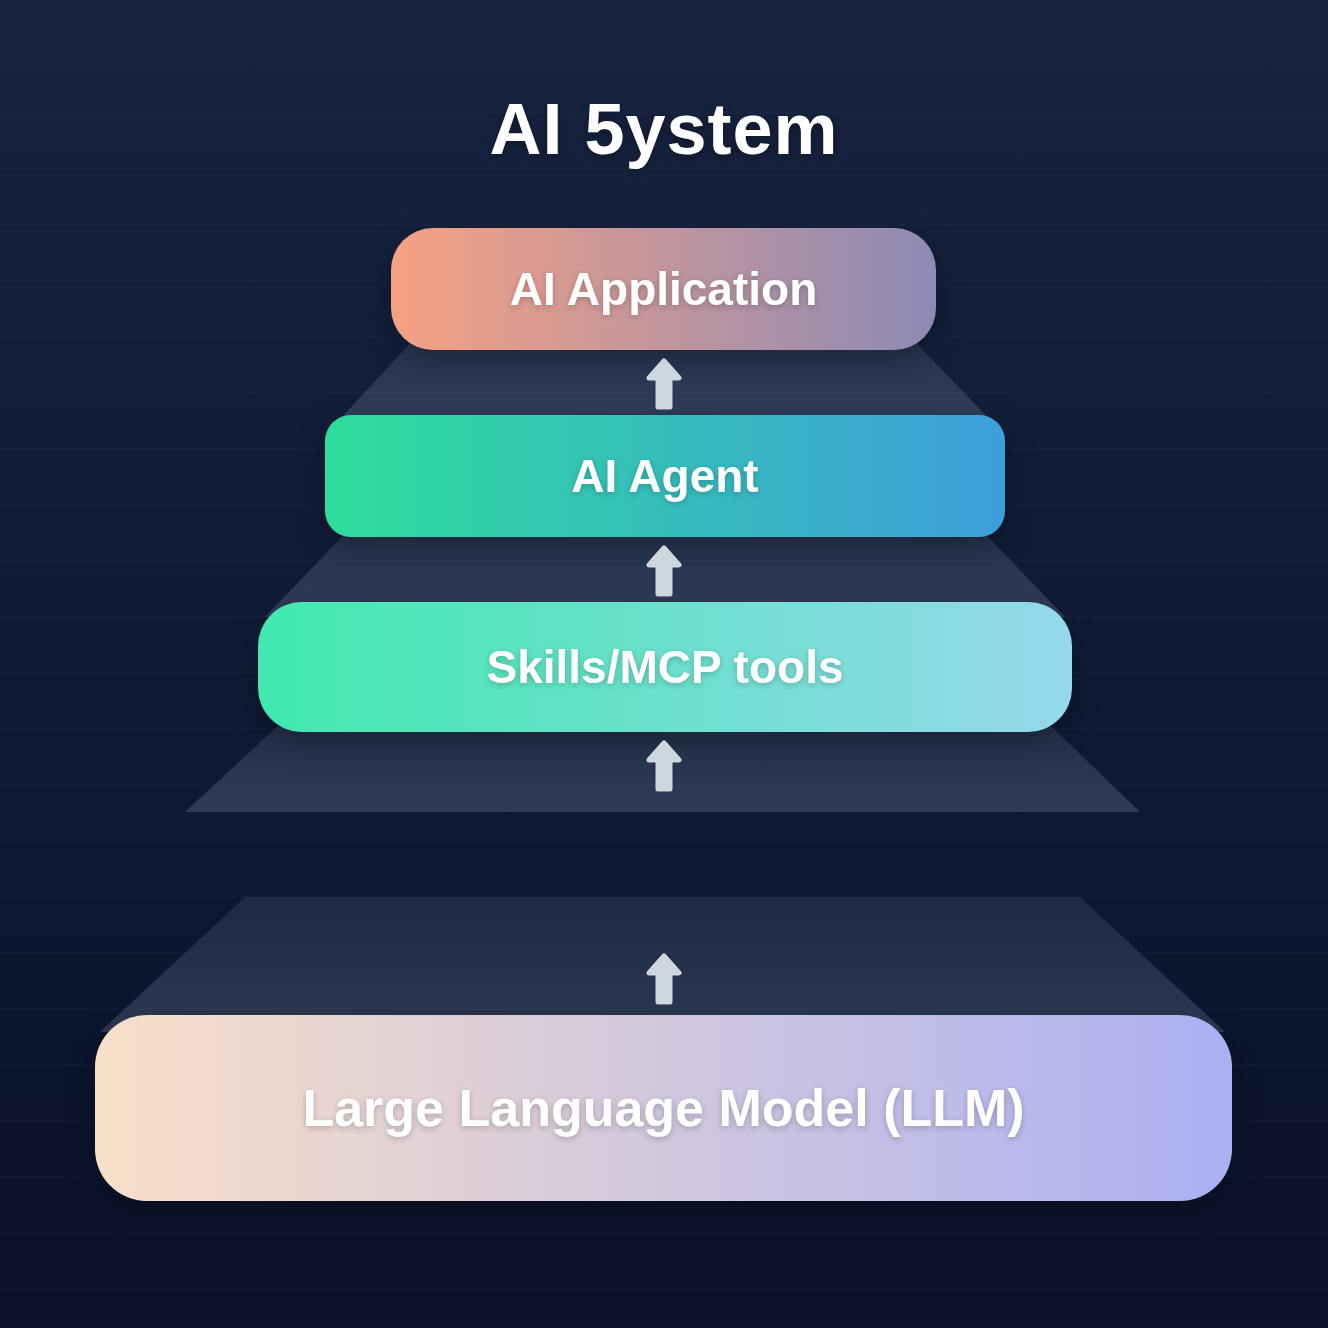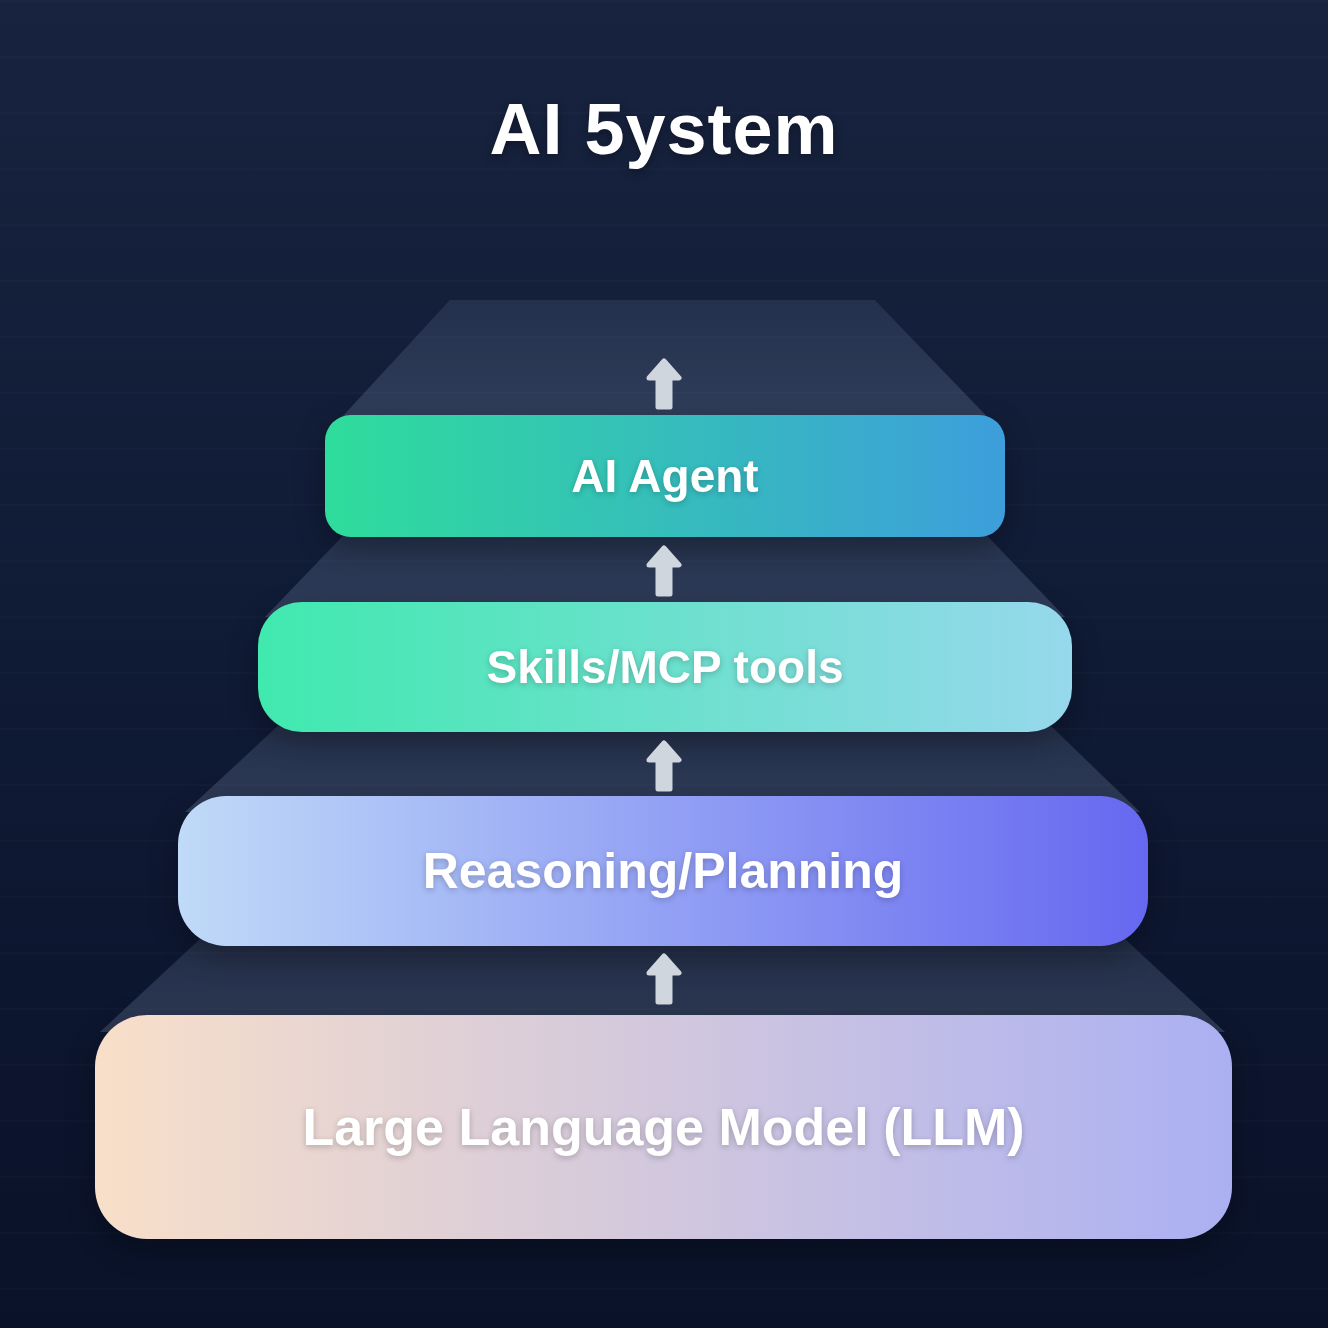--- a/index.html
+++ b/index.html
@@ -62,21 +62,21 @@
     justify-content: center;
     color: #ffffff;
     font-weight: 800;
     text-shadow: 0 2px 6px rgba(0,0,0,0.22);
     box-shadow: 0 10px 30px rgba(0,0,0,0.30);
   }
   .layer-0 { left: 391px; top: 228px; width: 545px;  height: 122px; border-radius: 42px; font-size: 46px; }
   .layer-1 { left: 325px; top: 415px; width: 680px;  height: 122px; border-radius: 26px; font-size: 46px; }
   .layer-2 { left: 258px; top: 602px; width: 814px;  height: 130px; border-radius: 44px; font-size: 46px; }
   .layer-3 { left: 178px; top: 796px; width: 970px;  height: 150px; border-radius: 48px; font-size: 50px; }
-  .layer-4 { left: 95px;  top: 1015px; width: 1137px; height: 224px; border-radius: 52px; font-size: 52px; }
+  .layer-4 { left: 95px;  top: 1015px; width: 1137px; height: 186px; border-radius: 52px; font-size: 52px; }
 
   .arrow {
     position: absolute;
     left: 646px;
     width: 36px;
     height: 52px;
     display: block;
   }
   .arrow svg { display: block; }
   .arrow-1 { top: 358px; }
@@ -89,28 +89,28 @@
 
 <h1 class="title">AI 5ystem</h1>
 
 <div class="stack">
 
   <div class="trap trap-1"></div>
   <div class="trap trap-2"></div>
   <div class="trap trap-3"></div>
   <div class="trap trap-4"></div>
 
+  <div class="layer layer-0" style="background: linear-gradient(90deg, rgb(246, 161, 131), rgb(141, 138, 182));">
+    <span>AI Application</span>
+  </div>
   <div class="layer layer-1" style="background: linear-gradient(90deg, rgb(46, 221, 155), rgb(61, 158, 219));">
     <span>AI Agent</span>
   </div>
   <div class="layer layer-2" style="background: linear-gradient(90deg, rgb(64, 233, 174), rgb(150, 216, 236));">
     <span>Skills/MCP tools</span>
-  </div>
-  <div class="layer layer-3" style="background: linear-gradient(90deg, rgb(192, 218, 248), rgb(102, 104, 240));">
-    <span>Reasoning/Planning</span>
   </div>
   <div class="layer layer-4" style="background: linear-gradient(90deg, rgb(248, 223, 201), rgb(171, 176, 242));">
     <span>Large Language Model (LLM)</span>
   </div>
 
   <span class="arrow arrow-1">
     <svg viewBox="0 0 36 52" width="36" height="52">
       <path d="M18 3 L33 20 H24 V49 H12 V20 H3 Z" fill="var(--arrow-color)" stroke="var(--arrow-color)" stroke-width="5" stroke-linejoin="round"></path>
     </svg>
   </span>

